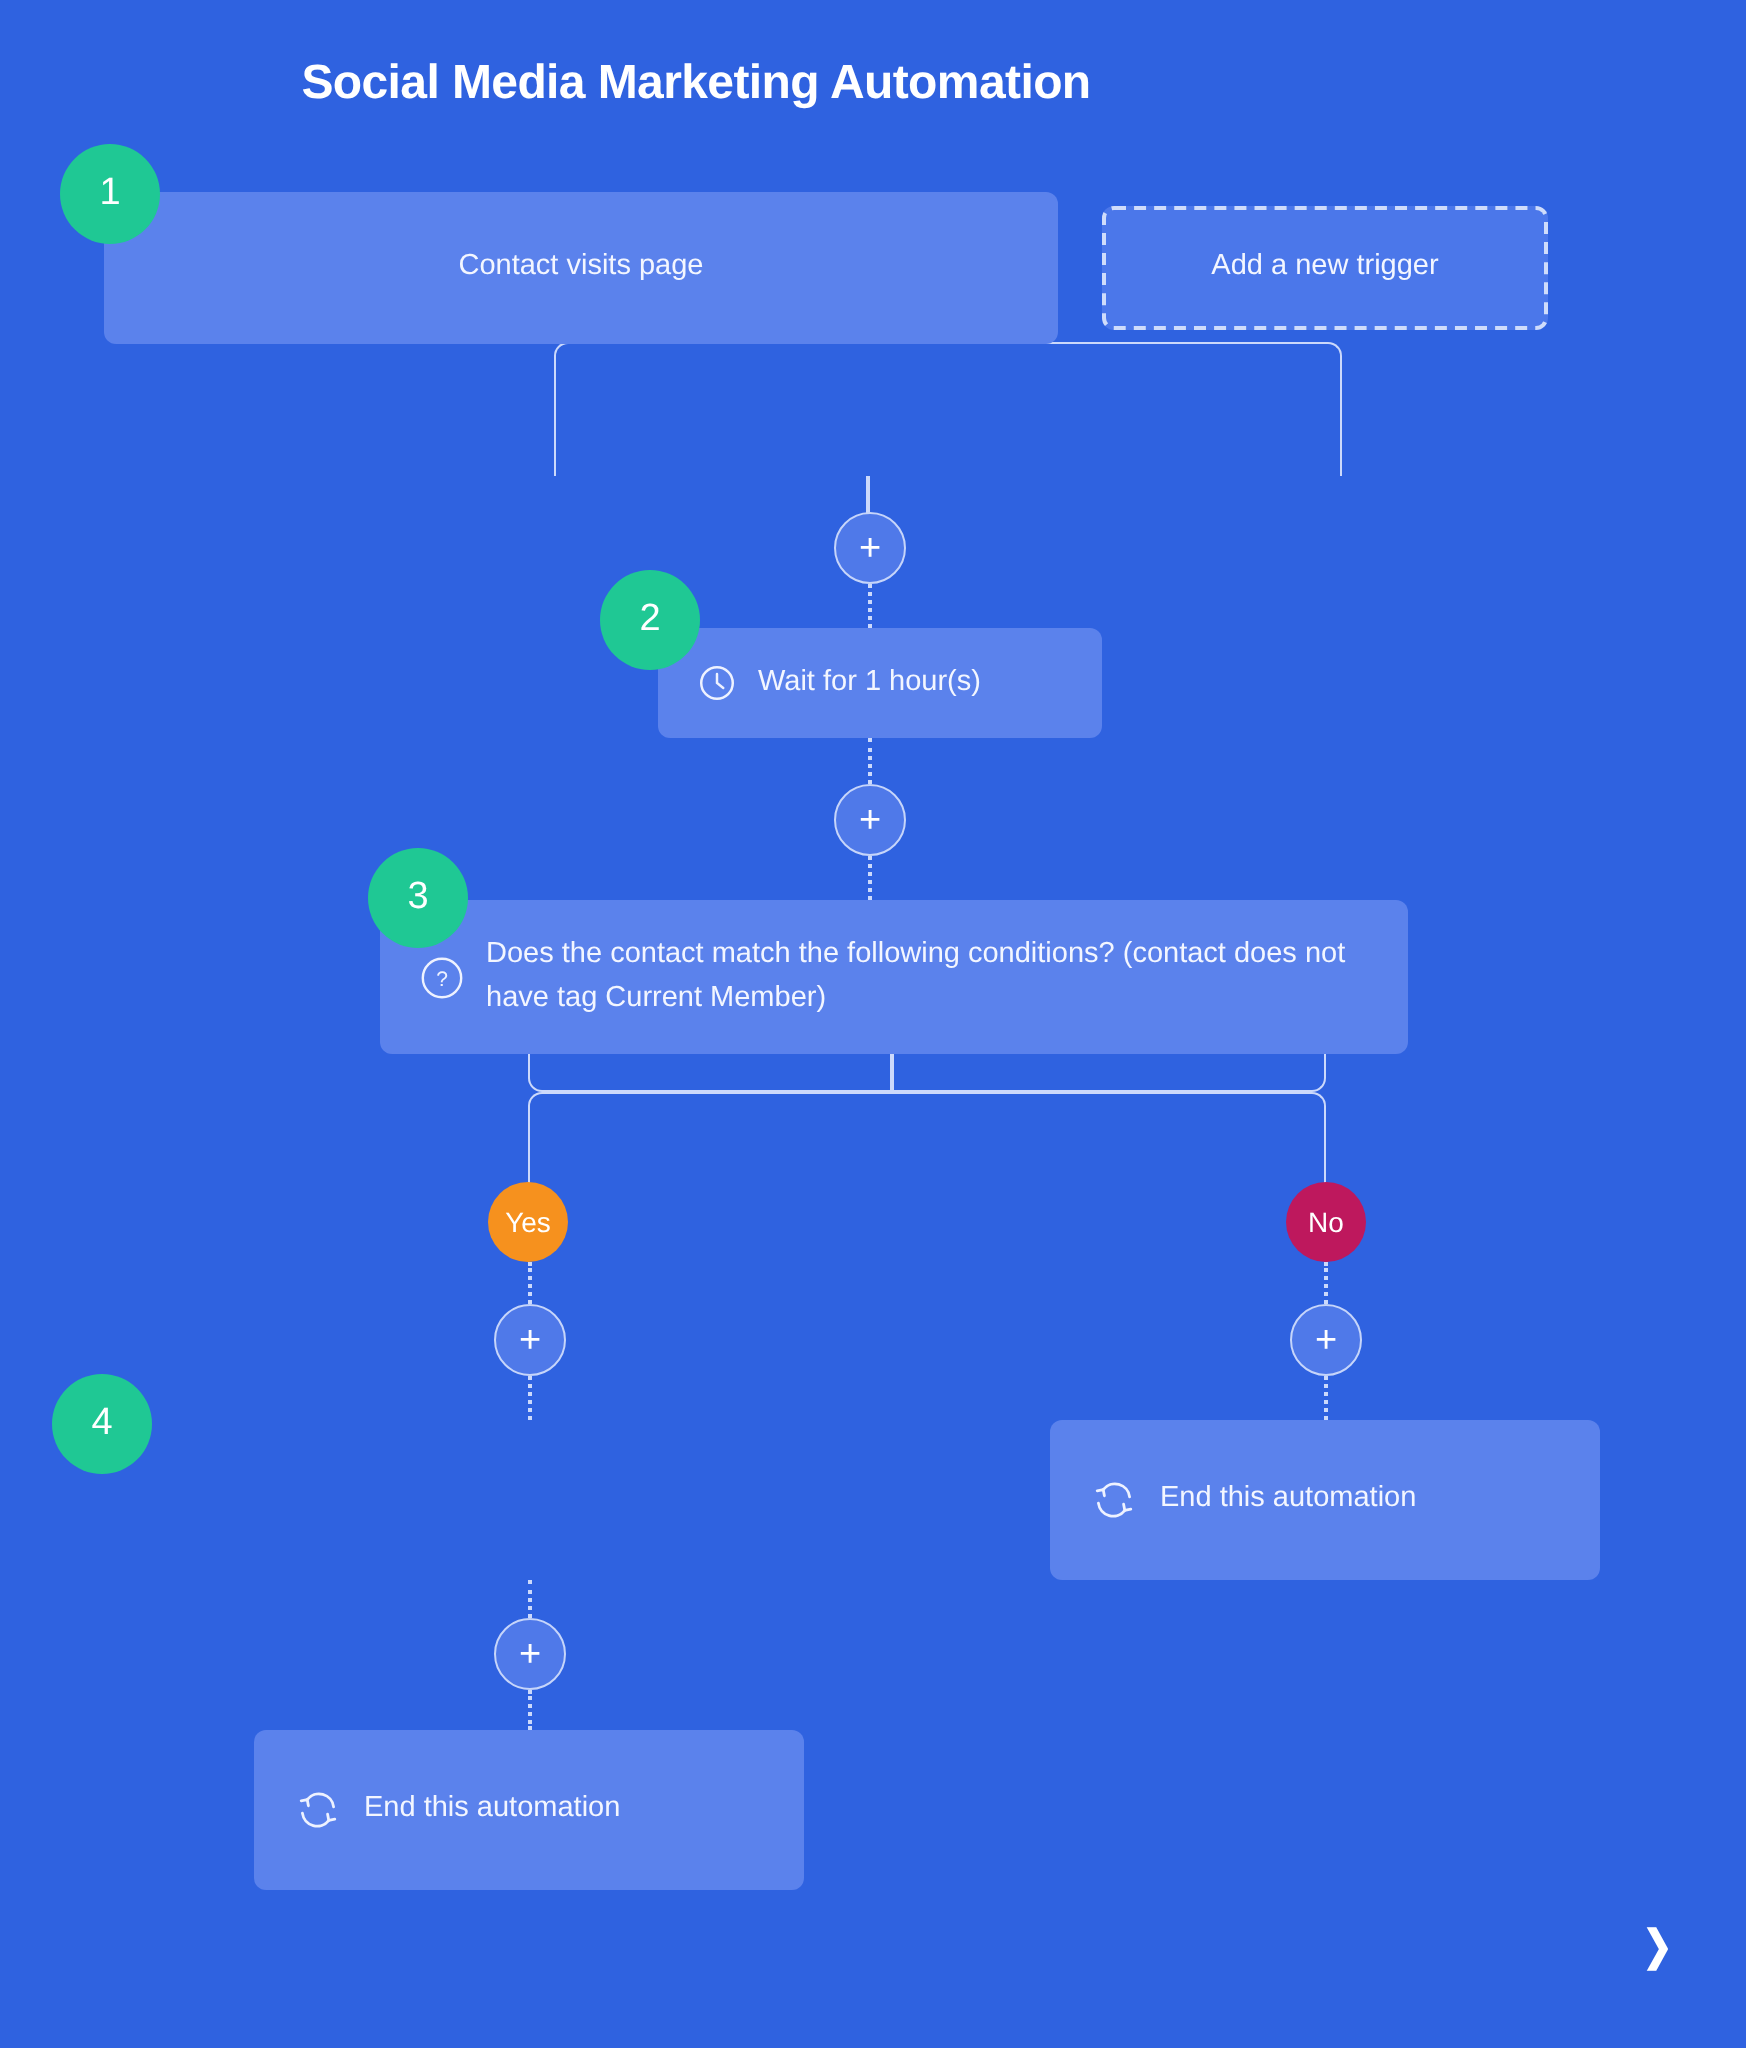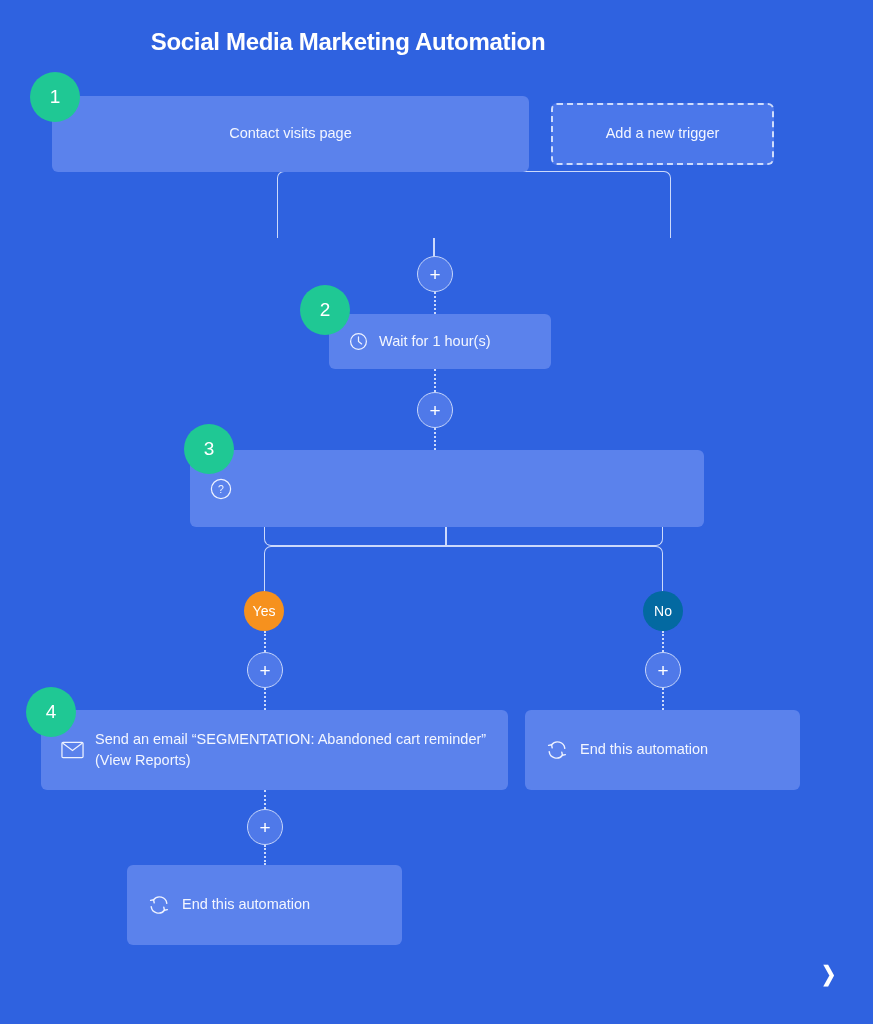--- a/index.html
+++ b/index.html
@@ -85,21 +85,21 @@
     border-radius: 50%;
     display: flex;
     align-items: center;
     justify-content: center;
     color: #ffffff;
     font-size: 14px;
     z-index: 5;
     text-align: right;
   }
   .branch-pill.yes { background: #f6911e; }
-  .branch-pill.no  { background: #0369a1; }
+  .branch-pill.no  { background: #be185d; }
 
   
   .plus-btn {
     position: absolute;
     width: 36px;
     height: 36px;
     border-radius: 50%;
     background: #4f79e9;
     border: 1.5px solid #c6d5fa;
     color: #ffffff;
@@ -227,35 +227,27 @@
   </div>
   <div class="step-badge" style="left:300px; top:285px;">2</div>
 
   <div class="node with-icon" style="left:190px; top:450px; width:514px; height:77px; padding-right:12px;">
     <span class="icon">
       <svg width="22" height="22" viewBox="0 0 22 22" fill="none" stroke="#eef2ff" stroke-width="1.2">
         <circle cx="11" cy="11" r="9.6"></circle>
         <text x="11" y="15.2" text-anchor="middle" font-family="Liberation Sans, sans-serif" font-size="10.5" fill="#eef2ff" stroke="none">?</text>
       </svg>
     </span>
+    <span>Does the contact match the following conditions? (contact does not have tag Current Member)</span>
   </div>
   <div class="step-badge" style="left:184px; top:424px;">3</div>
 
   <div class="branch-pill yes" style="left:244px; top:591px;">Yes</div>
   <div class="branch-pill no" style="left:643px; top:591px;">No</div>
 
-  <div class="node with-icon" style="left:41px; top:710px; width:467px; height:80px; padding-right:12px;">
-    <span class="icon">
-      <svg width="23" height="18" viewBox="0 0 24 18" fill="none" stroke="#eef2ff" stroke-width="1.3">
-        <rect x="1" y="1" width="22" height="16" rx="1.2"></rect>
-        <path d="M1.6 1.6 L12 9.6 L22.4 1.6"></path>
-      </svg>
-    </span>
-    <span>Send an email “SEGMENTATION: Abandoned cart reminder” (View Reports)</span>
-  </div>
   <div class="step-badge" style="left:26px; top:687px;">4</div>
 
   <div class="node with-icon" style="left:525px; top:710px; width:275px; height:80px;">
     <span class="icon">
       <svg width="24" height="22" viewBox="0 0 24 22" fill="none" stroke="#eef2ff" stroke-width="1.4" stroke-linecap="round">
         <path d="M4.2 12.6 a7.4 7.4 0 0 0 13.2 3.6"></path>
         <path d="M19.8 9.4 a7.4 7.4 0 0 0 -13.2 -3.6"></path>
         <path d="M17.4 16.2 l3.0 -0.6 M17.4 16.2 l-0.6 -3.1"></path>
         <path d="M6.6 5.8 l-3.0 0.6 M6.6 5.8 l0.6 3.1"></path>
       </svg>

